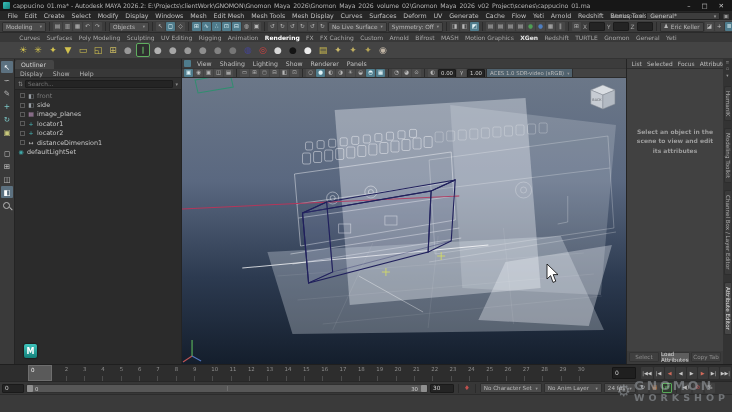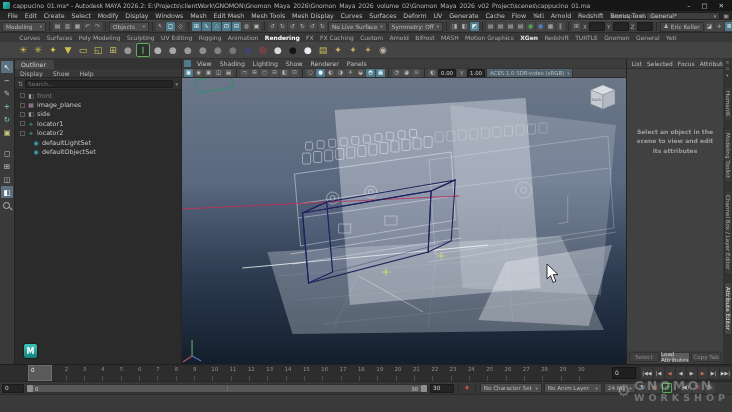--- a/index.html
+++ b/index.html
@@ -60,21 +60,21 @@
   .ol-tab{background:#454545;color:#d0d0d0;font-size:6.2px;padding:1px 8px 1px 6px;border-radius:2px 2px 0 0;}
   .ol-menus{height:9px;display:flex;align-items:center;font-size:6.2px;color:#b5b5b5;background:#383838;border-bottom:1px solid #262626;}
   .ol-menu{padding:0 5px;}
   .ol-search{height:12px;display:flex;align-items:center;gap:2px;padding:0 3px;background:#313131;border-bottom:1px solid #242424;}
   .ol-search .filt{font-size:6px;color:#8f8f8f;}
   .ol-search input{flex:1;height:8px;background:#242424;border:1px solid #1c1c1c;color:#9a9a9a;font-size:5.8px;padding:0 2px;border-radius:1px;outline:none;}
   .ol-search .opt{font-size:5px;color:#8f8f8f;}
   .ol-list{flex:1;overflow:hidden;padding-top:1px;}
   .ol-row{display:flex;align-items:center;height:9.4px;padding-left:5px;gap:2px;font-size:6.4px;color:#c6c6c6;}
   .ol-row.muted .ol-lb{color:#7c7c7c;}
-  .ol-row.indent{padding-left:17px;}
+  .ol-row.indent{padding-left:2px;}
   .ol-box{width:5px;height:5px;border:1px solid #5a5a5a;flex:none;}
   .ol-ico{width:8px;text-align:center;font-size:6px;flex:none;line-height:1;}
 
   
   .viewport{flex:1;display:flex;flex-direction:column;background:#3c3c3c;min-width:0;}
   .vp-menus{height:9px;display:flex;align-items:center;font-size:6.2px;color:#c0c0c0;background:#3c3c3c;padding-left:2px;}
   .vp-menus .panel-ico{width:7px;height:7px;background:#4f7c8c;border-radius:1px;margin-right:2px;}
   .vp-menu{padding:0 4px;}
   .vp-toolbar{height:10px;display:flex;align-items:center;gap:1px;background:#434343;border-top:1px solid #353535;border-bottom:1px solid #2c2c2c;padding:0 2px;overflow:hidden;white-space:nowrap;}
   .vp-toolbar .sli{font-size:5.4px;}
@@ -626,55 +626,55 @@
           <div class="ol-row muted">
             <span class="ol-box"></span>
             <span class="ol-ico" style="color: rgb(154, 160, 166);">◧</span>
             <span class="ol-lb">front</span>
           </div>
 
 
 
           <div class="ol-row">
             <span class="ol-box"></span>
+            <span class="ol-ico" style="color: rgb(154, 160, 166);">◧</span>
+            <span class="ol-lb">side</span>
+          </div>
+
+          <div class="ol-row">
+            <span class="ol-box"></span>
             <span class="ol-ico" style="color: rgb(176, 138, 176);">▦</span>
             <span class="ol-lb">image_planes</span>
-          </div>
-
-          <div class="ol-row">
-            <span class="ol-box"></span>
-            <span class="ol-ico" style="color: rgb(154, 160, 166);">◧</span>
-            <span class="ol-lb">side</span>
           </div>
 
           <div class="ol-row">
             <span class="ol-box"></span>
             <span class="ol-ico" style="color: rgb(73, 184, 184);">+</span>
             <span class="ol-lb">locator1</span>
           </div>
 
           <div class="ol-row">
             <span class="ol-box"></span>
             <span class="ol-ico" style="color: rgb(73, 184, 184);">+</span>
             <span class="ol-lb">locator2</span>
           </div>
 
+          <div class="ol-row">
+            <span class="ol-box"></span>
+            <span class="ol-ico" style="color: rgb(181, 181, 181);">↔</span>
+            <span class="ol-lb">distanceDimension1</span>
+          </div>
 
 
           <div class="ol-row indent">
 
             <span class="ol-ico" style="color: rgb(63, 169, 169);">◉</span>
             <span class="ol-lb">defaultLightSet</span>
           </div>
 
-          <div class="ol-row indent">
-
-            <span class="ol-ico" style="color: rgb(63, 169, 169);">◉</span>
-            <span class="ol-lb">defaultObjectSet</span>
-          </div>
         </div>
     </div>
 
     <div class="viewport">
       <div class="vp-menus">
         <span class="panel-ico"></span>
         <span style="display:flex;">
 
         <span class="vp-menu">View</span>
             <span class="vp-menu">Shading</span>

